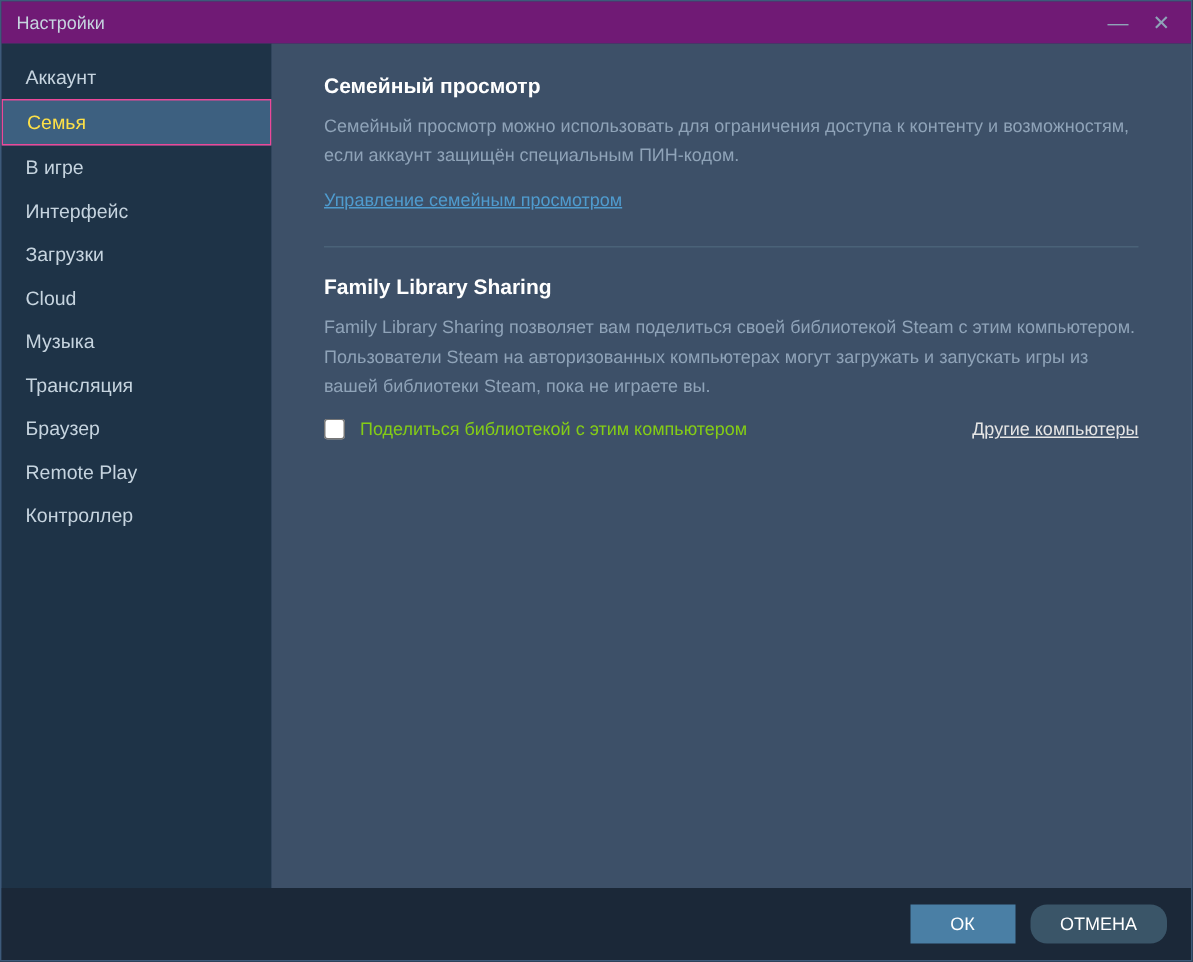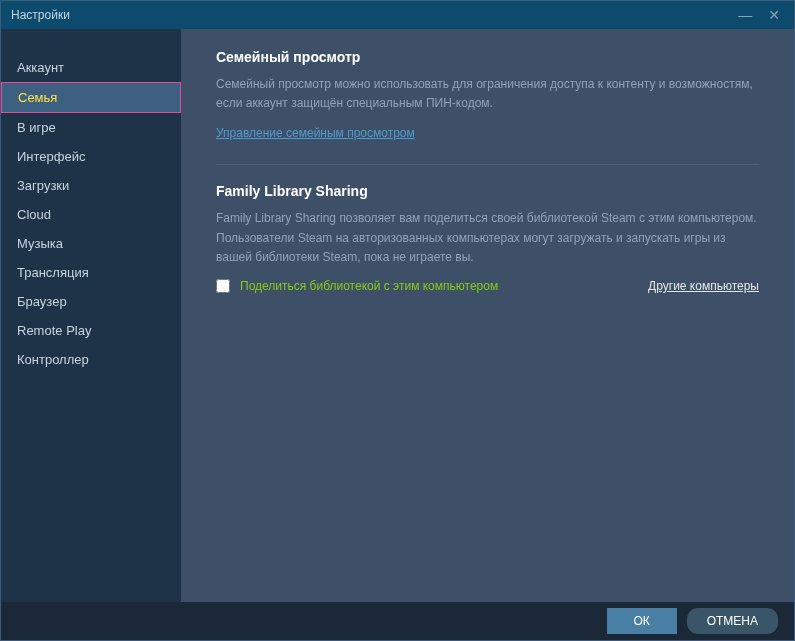--- a/index.html
+++ b/index.html
@@ -16,21 +16,21 @@
     .window {
       width: 795px;
       height: 641px;
       background: #2a3f5a;
       display: flex;
       flex-direction: column;
       border: 1px solid #3d5a7a;
     }
 
     .title-bar {
-      background: #0c4a6e;
+      background: #701a75;
       height: 28px;
       display: flex;
       align-items: center;
       justify-content: space-between;
       padding: 0 10px;
       flex-shrink: 0;
     }
 
     .title-bar-title {
       color: #c6d4df;
@@ -53,21 +53,21 @@
 
     .main-content {
       display: flex;
       flex: 1;
       overflow: hidden;
     }
 
     .sidebar {
       width: 180px;
       background: #1e3347;
-      padding: 24px 0;
+      padding: 8px 0;
       flex-shrink: 0;
       display: flex;
       flex-direction: column;
     }
 
     .sidebar-item {
       padding: 7px 16px;
       cursor: pointer;
       color: #c6d4df;
       font-size: 13px;
@@ -139,21 +139,21 @@
     .checkbox-link {
       margin-left: auto;
       color: #e5e5e5;
       text-decoration: underline;
       cursor: pointer;
       font-size: 12px;
     }
 
     .footer {
       background: #1b2838;
-      height: 38px;
+      height: 48px;
       display: flex;
       align-items: center;
       justify-content: flex-end;
       padding: 0 16px;
       gap: 10px;
       flex-shrink: 0;
     }
 
     .footer-btn {
       background: #4a7fa5;

